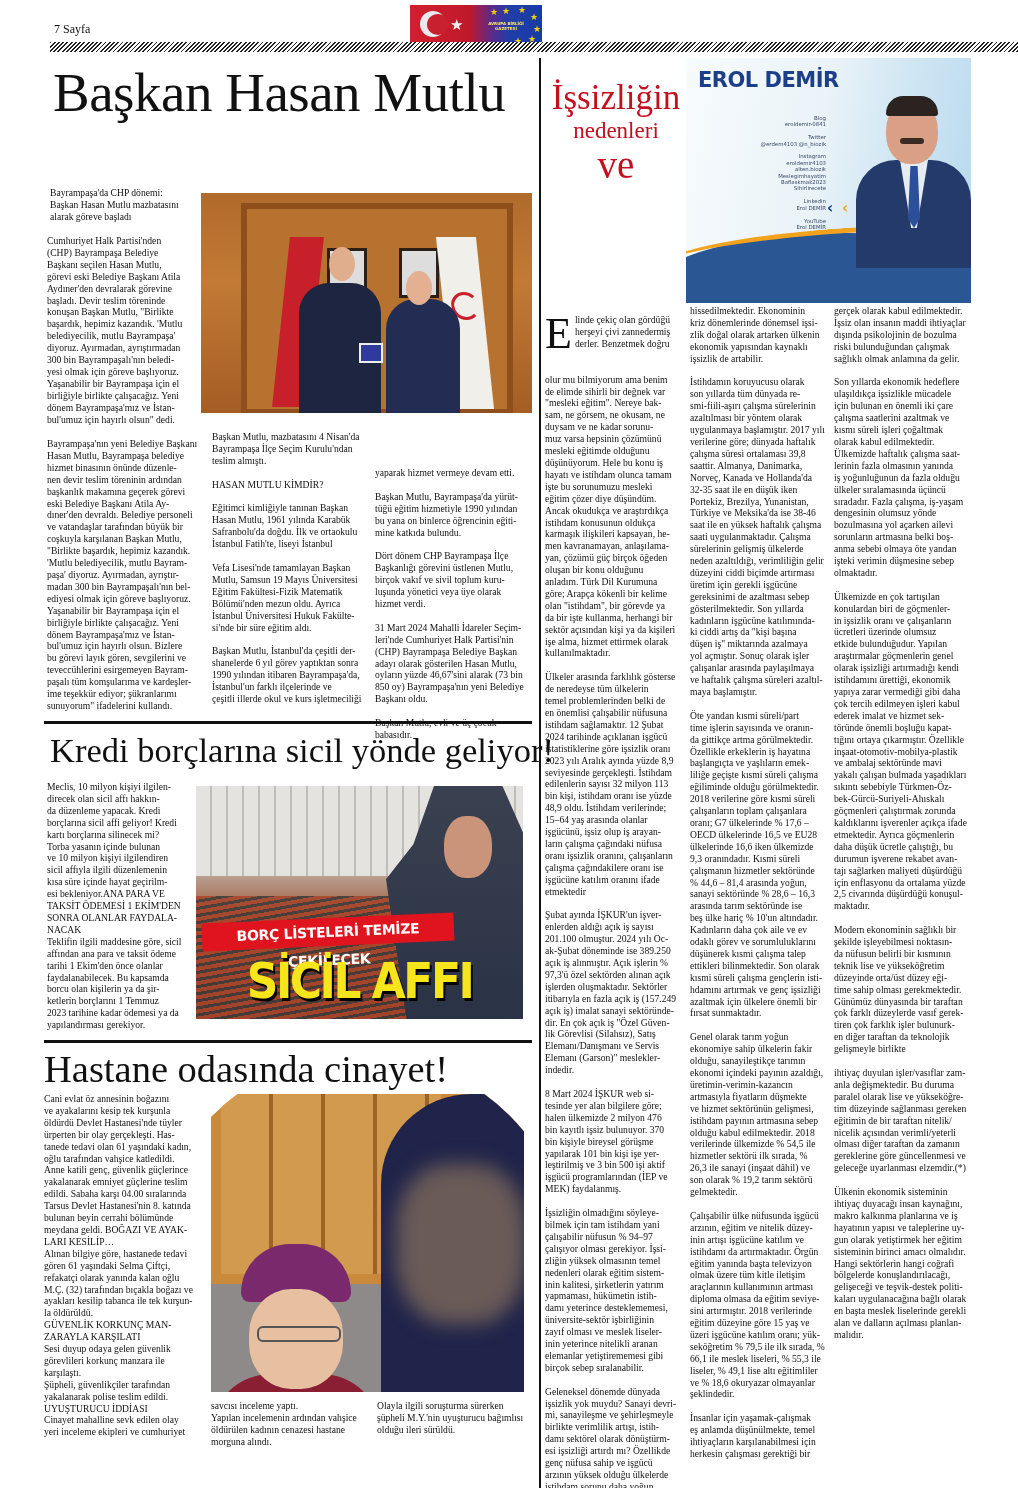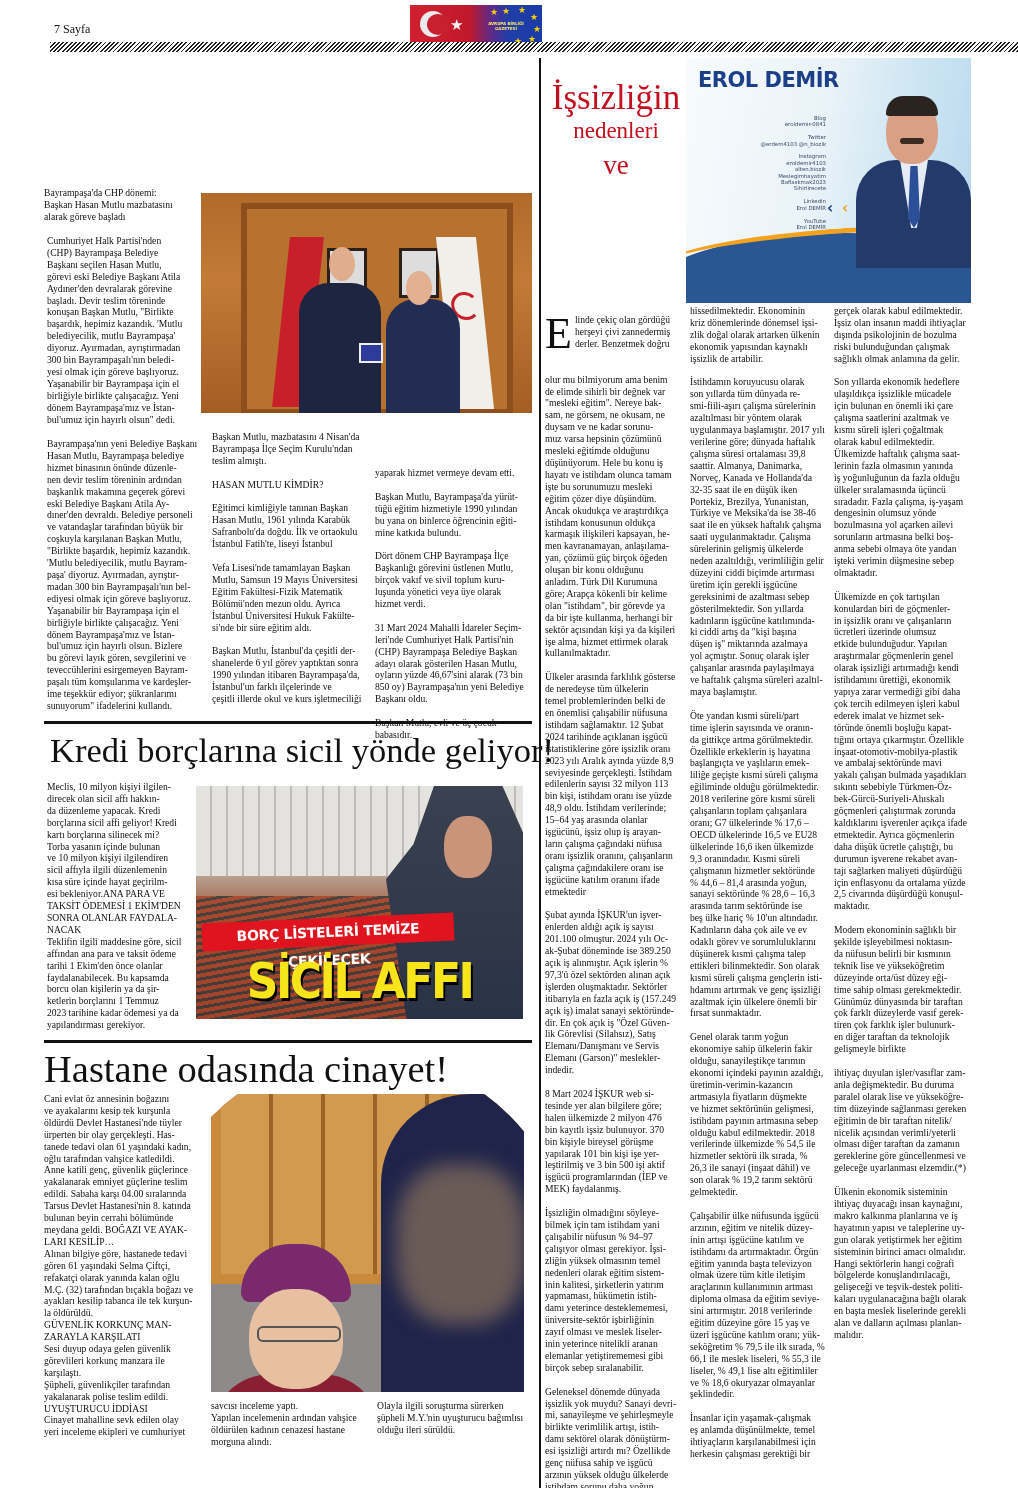--- a/index.html
+++ b/index.html
@@ -65,21 +65,21 @@
   .ph3 .wbody{position:absolute;left:0;top:130px;width:170px;height:90px;border-radius:60px 60px 0 0;background:#8a1f33;}
   .ph3 .hoodie{position:absolute;left:230px;top:40px;width:190px;height:380px;border-radius:90px 90px 0 0;background:#20244a;}
   .ph3 .blur{position:absolute;left:245px;top:110px;width:130px;height:160px;border-radius:40%;background:#6a5b57;filter:blur(10px);}
   
   .h-main{left:53px;top:57px;font-size:55px;line-height:71px;letter-spacing:-0.5px;}
   .h-kredi{left:50px;top:729px;font-size:34.5px;line-height:42px;}
   .h-hastane{left:44px;top:1046px;font-size:38.5px;line-height:46px;}
   .col-title{left:541px;top:78px;width:150px;text-align:center;font-family:"Liberation Serif",serif;color:#c3101f;}
   .col-title .l1{font-size:35px;line-height:40px;}
   .col-title .l2{font-size:23px;line-height:26px;}
-  .col-title .l3{font-size:27px;line-height:42px;}
+  .col-title .l3{font-size:39px;line-height:42px;}
   .col-title .l4{font-size:39px;line-height:50px;}
   .dropcap{float:left;font-family:"Liberation Serif",serif;font-size:44px;line-height:38px;margin:1px 3px 0 0;}
 </style>
 </head>
 <body>
 
 <div class="abs page-label">7 Sayfa</div>
 <div class="abs logo">
   <div class="crescent"></div>
   <div class="wstar">★</div>
@@ -89,23 +89,23 @@
   <span class="star" style="left:120px;top:8px">★</span>
   <span class="star" style="left:123px;top:20px">★</span>
   <span class="star" style="left:118px;top:30px">★</span>
   <span class="star" style="left:104px;top:32px">★</span>
   <span class="star" style="left:80px;top:3px">★</span>
 </div>
 <div class="hatch"></div>
 <div class="vrule"></div>
 
 <h1 class="abs headline h-main">
-  <br>
+  <span>Başkan Hasan Mutlu</span><br>
 </h1>
-<p class="abs txt" style="left:44px;top:187px;width:150px;">Bayrampaşa'da CHP dönemi:
+<p class="abs txt" style="left:50px;top:187px;width:150px;">Bayrampaşa'da CHP dönemi:
 Başkan Hasan Mutlu mazbatasını
 alarak göreve başladı</p>
 <p class="abs txt" style="left:47px;top:235px;width:152px;">Cumhuriyet Halk Partisi'nden
 (CHP) Bayrampaşa Belediye
 Başkanı seçilen Hasan Mutlu,
 görevi eski Belediye Başkanı Atila
 Aydıner'den devralarak görevine
 başladı. Devir teslim töreninde
 konuşan Başkan Mutlu, "Birlikte
 başardık, hepimiz kazandık. 'Mutlu

